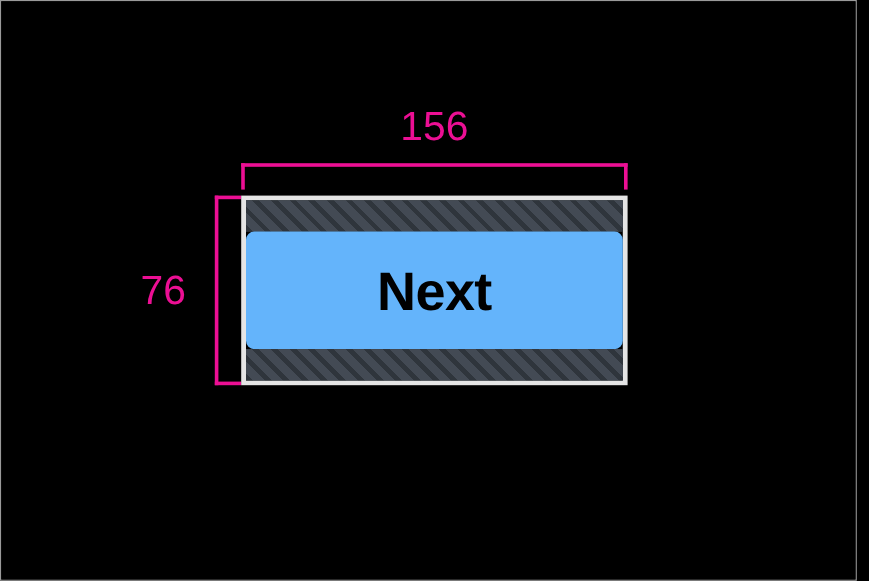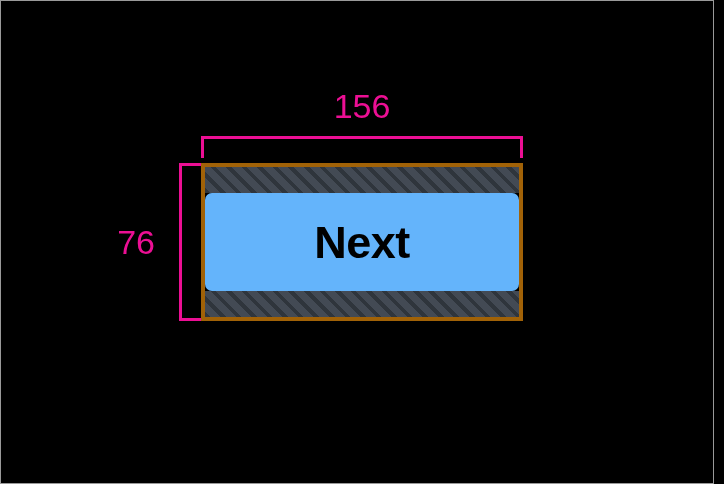--- a/index.html
+++ b/index.html
@@ -33,21 +33,21 @@
 
   
   
   #element-frame {
     position: absolute;
     left: 200px;
     top: 162px;
     width: 322px;
     height: 158px;
     box-sizing: border-box;
-    border: 4px solid #a16207;
+    border: 4px solid #e5e5e5;
     background: transparent;
   }
 
   
   .hatch-band {
     position: absolute;
     left: 0;
     right: 0;
     background-color: #383f47;
     background-image: repeating-linear-gradient(

